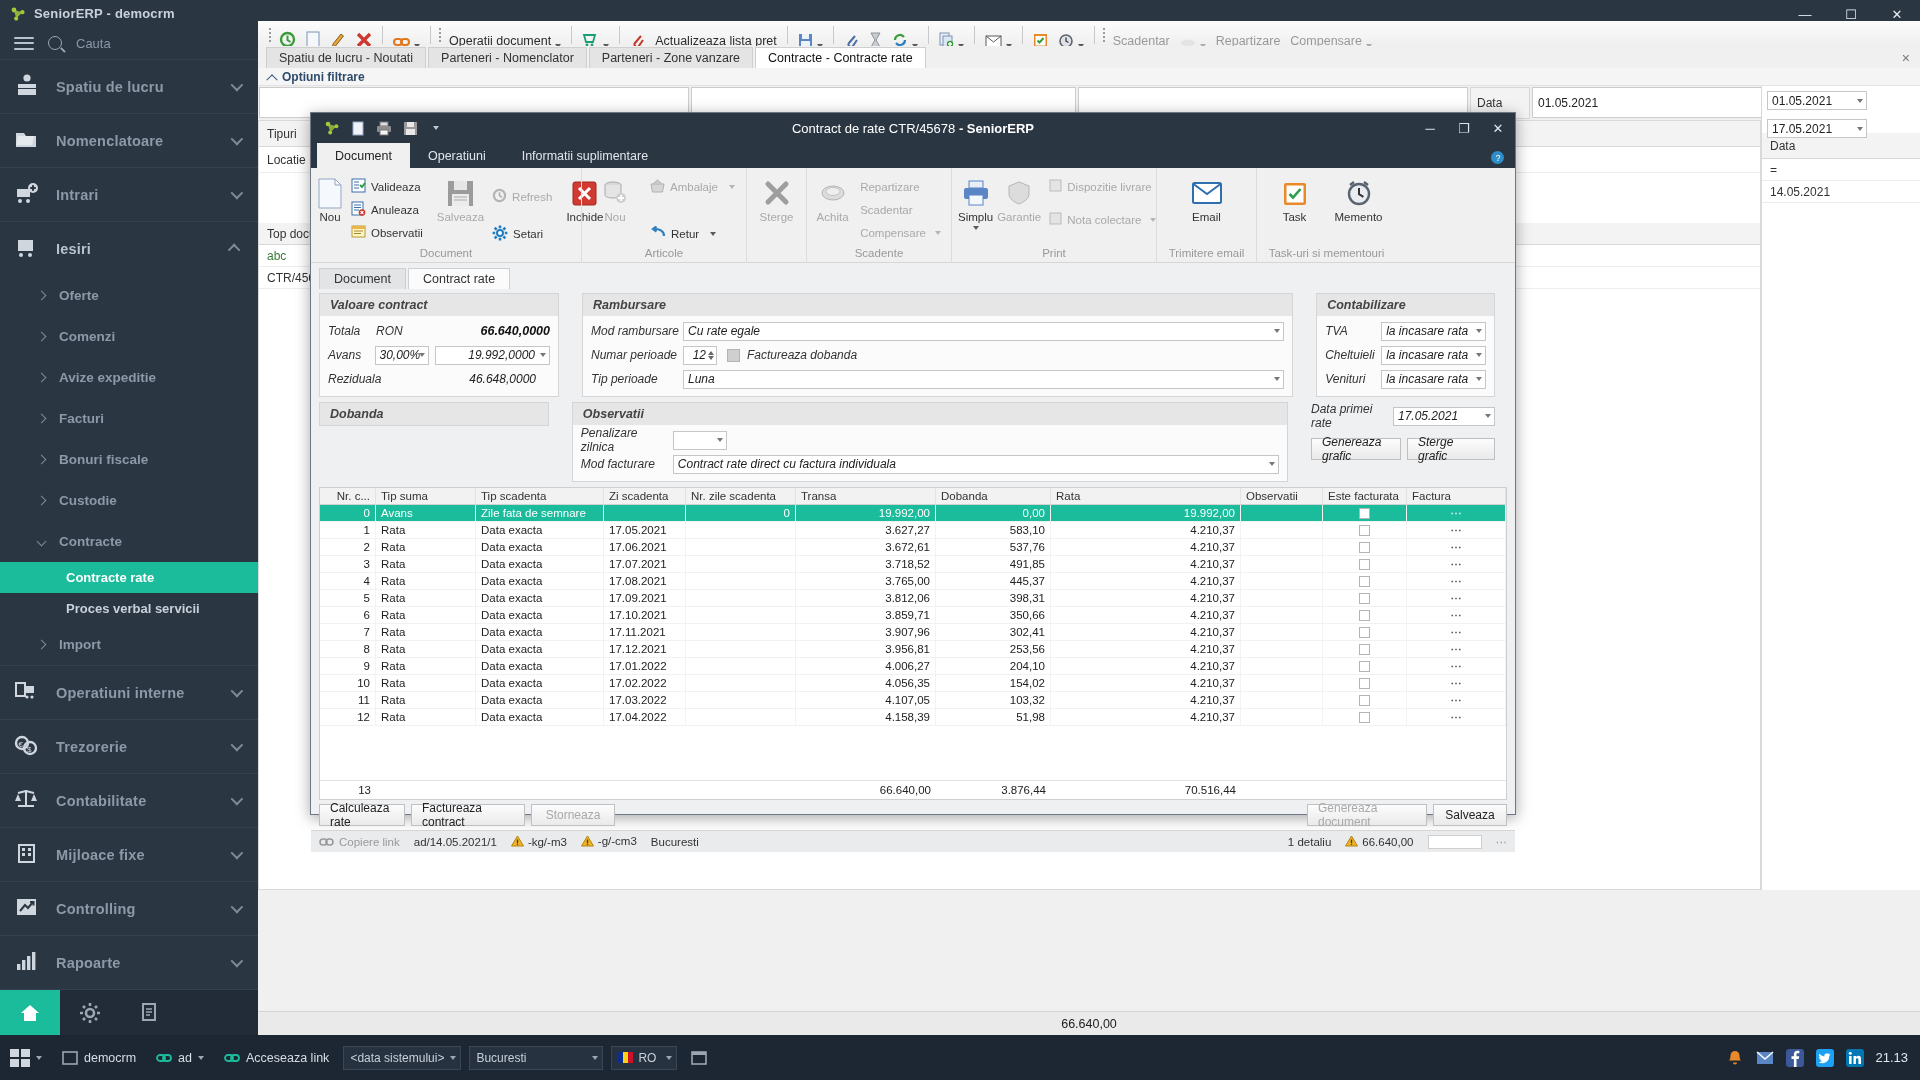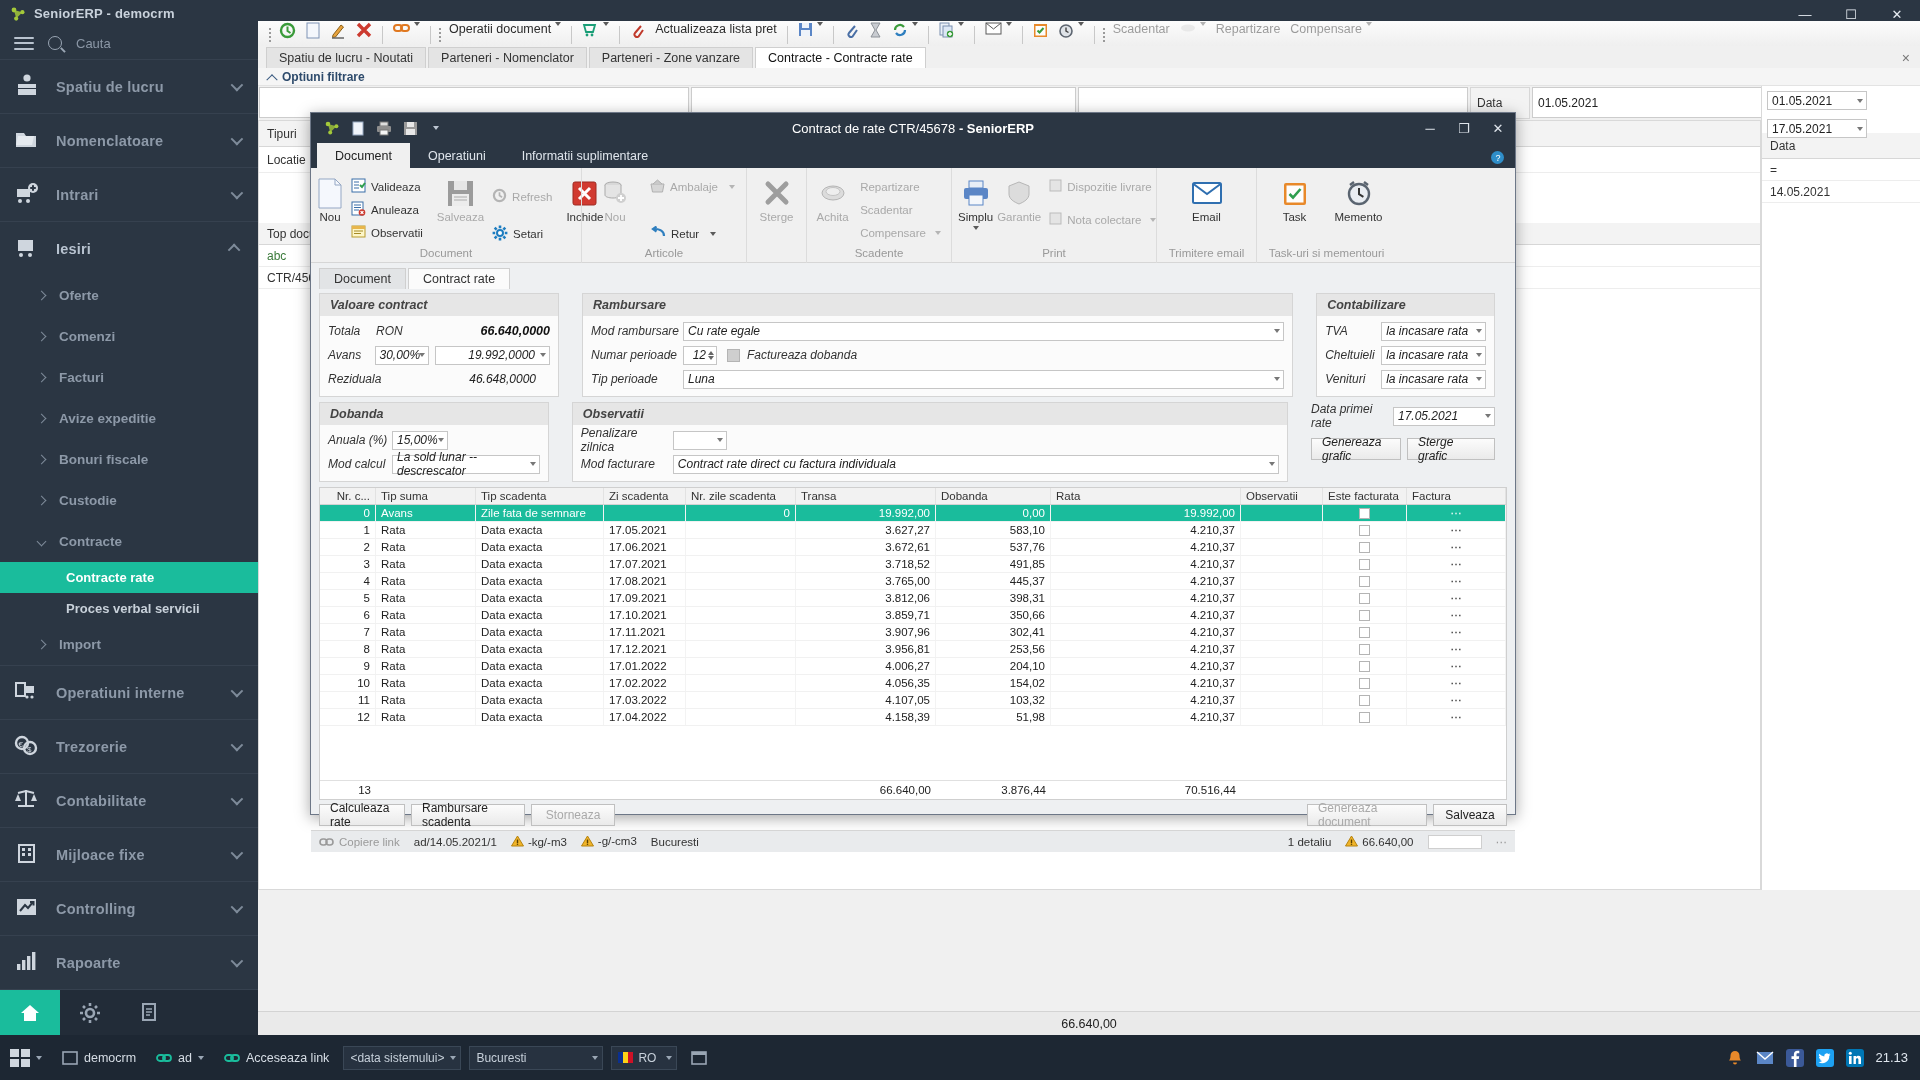--- a/index.html
+++ b/index.html
@@ -63,21 +63,21 @@
   .win-ctrl { position: absolute; right: 0; top: 0; height: 28px; display: flex; }
   .win-ctrl div { width: 46px; height: 28px; display: flex; align-items: center; justify-content: center; cursor: pointer; color: #e7ecf2; font-size: 13px; }
 
   .topbar { position: absolute; left: 0; top: 0; width: 1662px; height: 28px; background: #2b3643; }
 
   .toolbar {
     position: absolute; left: 0; top: 21px; width: 1662px; height: 28px;
     background: linear-gradient(#fcfcfc,#eeeeee); border-bottom: 1px solid #d4d4d4;
     display: flex; align-items: center; padding-left: 8px; gap: 0px;
   }
-  .tb-item { height: 26px; display: flex; align-items: flex-start; padding: 0 5px; cursor: pointer; gap: 4px;}
+  .tb-item { height: 26px; display: flex; align-items: flex-end; padding: 0 5px; cursor: pointer; gap: 4px;}
   .tb-item.dis { opacity: .45; cursor: default; }
   .tb-item span.t { font-size: 12.5px; color: #2b2b2b; white-space: nowrap; }
   .tb-sep { width: 1px; height: 18px; background: #c8c8c8; margin: 0 5px; }
   .tb-dots { width: 8px; height: 18px; display: flex; flex-direction: column; justify-content: center; align-items: center; gap: 2px;}
   .tb-dots i { width: 2px; height: 2px; background: #9a9a9a; display: block; }
   .caret { width: 0; height: 0; border-left: 3.5px solid transparent; border-right: 3.5px solid transparent; border-top: 4px solid #5a5a5a; }
 
   .tabstrip { position: absolute; left: 0; top: 46px; width: 1662px; height: 22px;
       background: #f0f0f0; display: flex; align-items: flex-end; padding-left: 8px; }
   .tab { height: 21px; padding: 0 12px; display: flex; align-items: center; font-size: 12.5px; color: #333;
@@ -279,25 +279,25 @@
     <div class="sb-sub">
       <span class="chev"></span>
       <span class="lbl">Oferte</span>
     </div>
     <div class="sb-sub">
       <span class="chev"></span>
       <span class="lbl">Comenzi</span>
     </div>
     <div class="sb-sub">
       <span class="chev"></span>
+      <span class="lbl">Avize expeditie</span>
+    </div>
+    <div class="sb-sub">
+      <span class="chev"></span>
       <span class="lbl">Facturi</span>
-    </div>
-    <div class="sb-sub">
-      <span class="chev"></span>
-      <span class="lbl">Avize expeditie</span>
     </div>
     <div class="sb-sub">
       <span class="chev"></span>
       <span class="lbl">Bonuri fiscale</span>
     </div>
     <div class="sb-sub">
       <span class="chev"></span>
       <span class="lbl">Custodie</span>
     </div>
     <div class="sb-sub">
@@ -1081,36 +1081,20 @@
                   <span class="dd"></span>
               </span>
             </div>
           </div>
         </div>
       </div>
 
       <div class="panelwrap" style="padding-top:5px;align-items:flex-start;">
         <div class="panel" style="width:240px;">
           <div class="phead">Dobanda</div>
-          <div class="pbody">
-            <div class="frow">
-              <span class="lb" style="width:64px">Anuala (%)</span>
-              <span class="fld" style="width:56px;">
-                <span>15,00%</span>
-                  <span class="dd"></span>
-              </span>
-            </div>
-            <div class="frow" style="margin-bottom:0">
-              <span class="lb" style="width:64px">Mod calcul</span>
-              <span class="fld" style="flex:1;">
-                <span>La sold lunar -- descrescator</span>
-                  <span class="dd"></span>
-              </span>
-            </div>
-          </div>
         </div>
 
         <div class="panel" style="width:748px;">
           <div class="phead">Observatii</div>
           <div class="pbody">
             <div class="frow">
               <span class="lb" style="width:92px">Penalizare zilnica</span>
               <span class="fld" style="width:54px;">
                 <span></span>
                   <span class="dd"></span>
@@ -1369,21 +1353,21 @@
           <div class="c" style="flex:1;"></div>
         </div>
       </div>
 
 
       <div class="dlg-footer">
         <div class="btn" style="width:86px;">
             <span>Calculeaza rate</span>
           </div>
         <div class="btn" style="width:114px;">
-            <span>Rambursare scadenta</span>
+            <span>Factureaza contract</span>
           </div>
         <div class="btn dis" style="width:84px;">
             <span>Storneaza</span>
           </div>
         <div style="flex:1"></div>
         <div class="btn dis" style="width:120px;">
             <span>Genereaza document</span>
           </div>
         <div class="btn" style="width:74px;">
             <span>Salveaza</span>

